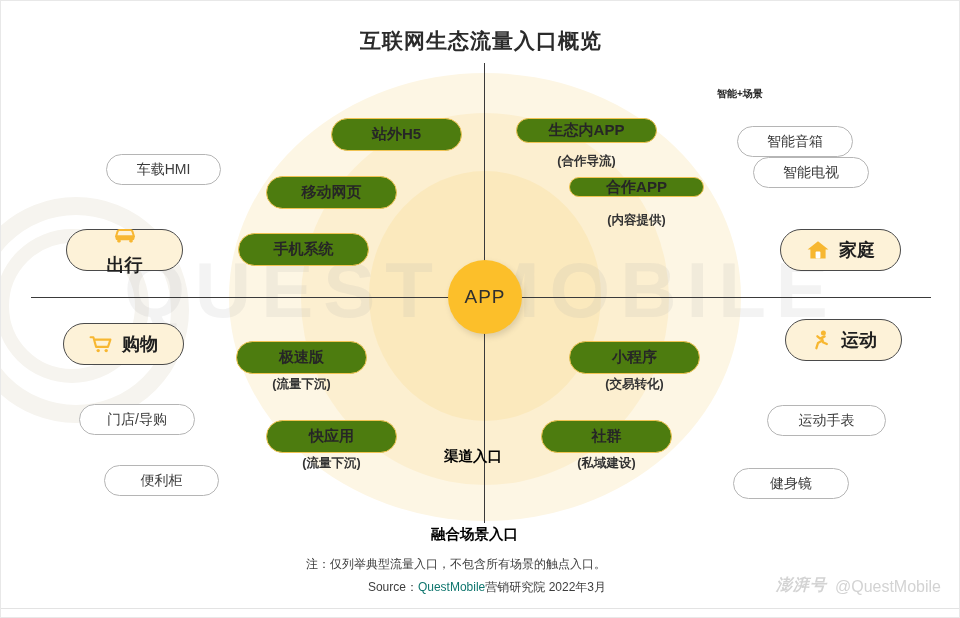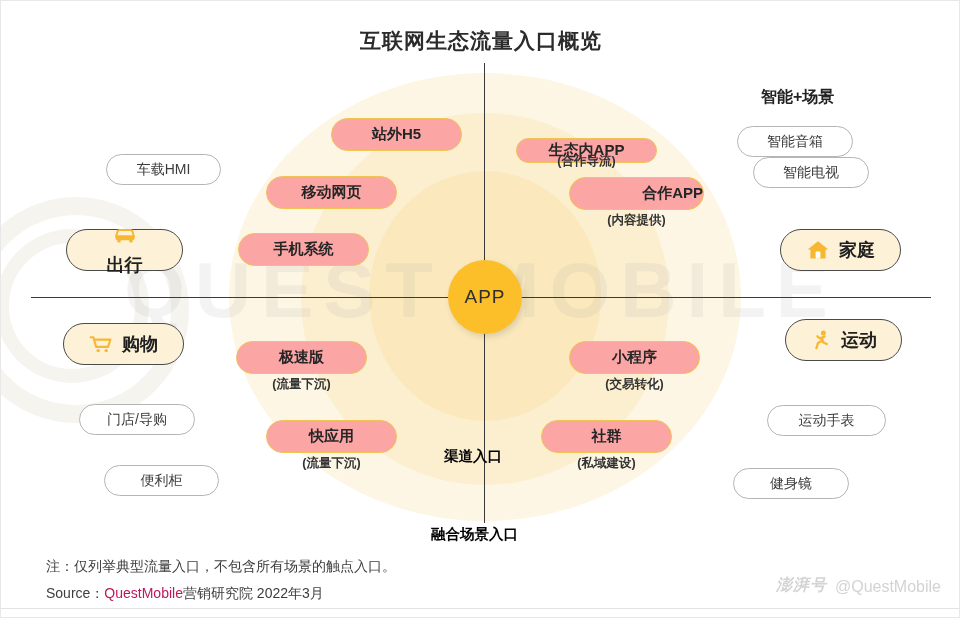--- a/index.html
+++ b/index.html
@@ -83,21 +83,21 @@
     border-radius:50%;
     background:#fcbf2a;
     box-shadow:2px 3px 6px rgba(0,0,0,0.13);
     display:flex;align-items:center;justify-content:center;
     font-size:19px;color:#2f2f2f;letter-spacing:1px;
   }
 
   
   .pill-y{
     position:absolute;
-    background:#fca5a5;
+    background:#4d7c0f;
     border:1.5px solid #f0c352;
     border-radius:22px;
     color:#262626;
     font-size:15px;font-weight:700;
     display:flex;align-items:center;justify-content:center;
     box-sizing:border-box;
     white-space:nowrap;
   }
   
   .pill-g{
@@ -134,30 +134,30 @@
     text-align:center;
   }
 
   
   .axis-label{
     position:absolute;
     font-size:14.5px;font-weight:700;color:#000000;
     white-space:nowrap;
   }
   #lbl-smart{
-    position:absolute;left:760px;top:86px;
-    font-size:16px;font-weight:700;color:#222;white-space:nowrap;
+    position:absolute;left:716px;top:86px;
+    font-size:10px;font-weight:700;color:#222;white-space:nowrap;
   }
 
   
   #footer{
     position:absolute;left:45px;top:552px;width:560px;
-    font-size:14px;color:#3d3d3d;line-height:1.95;
-  }
-  #footer .src-brand{color:#be185d;}
+    font-size:12px;color:#3d3d3d;line-height:1.95;text-align:right;
+  }
+  #footer .src-brand{color:#0f766e;}
   #footer-rule{
     position:absolute;left:0;top:607px;width:960px;height:0;
     border-top:1px solid #e3e3e3;
   }
   #corner-wm{
     position:absolute;right:18px;top:574px;
     display:flex;align-items:flex-end;gap:8px;
     color:#d3d3d3;font-size:16px;white-space:nowrap;
   }
   #corner-wm .ph{font-weight:700;font-style:italic;letter-spacing:1px;}
@@ -185,26 +185,26 @@
   </div>
 
   <div class="pill-y" style="left:265px;top:175px;width:131px;height:33px;">
     <span>移动网页</span>
   </div>
 
   <div class="pill-y" style="left:237px;top:232px;width:131px;height:33px;">
     <span>手机系统</span>
   </div>
 
-  <div class="pill-y" style="left:515px;top:117px;width:141px;height:25px;margin-top:20px;">
+  <div class="pill-y" style="left:515px;top:117px;width:141px;height:25px;">
     <span>生态内APP</span>
   </div>
   <div class="subcap" style="left:515px;top:152px;width:141px;">(合作导流)</div>
 
-  <div class="pill-y" style="left:568px;top:176px;width:135px;height:33px;justify-content:flex-end;">
+  <div class="pill-y" style="left:568px;top:176px;width:135px;height:20px;">
     <span>合作APP</span>
   </div>
   <div class="subcap" style="left:568px;top:211px;width:135px;">(内容提供)</div>
 
   <div class="pill-y" style="left:235px;top:340px;width:131px;height:33px;text-align:center;">
     <span>极速版</span>
   </div>
   <div class="subcap" style="left:235px;top:375px;width:131px;">(流量下沉)</div>
 
   <div class="pill-y" style="left:265px;top:419px;width:131px;height:33px;">

